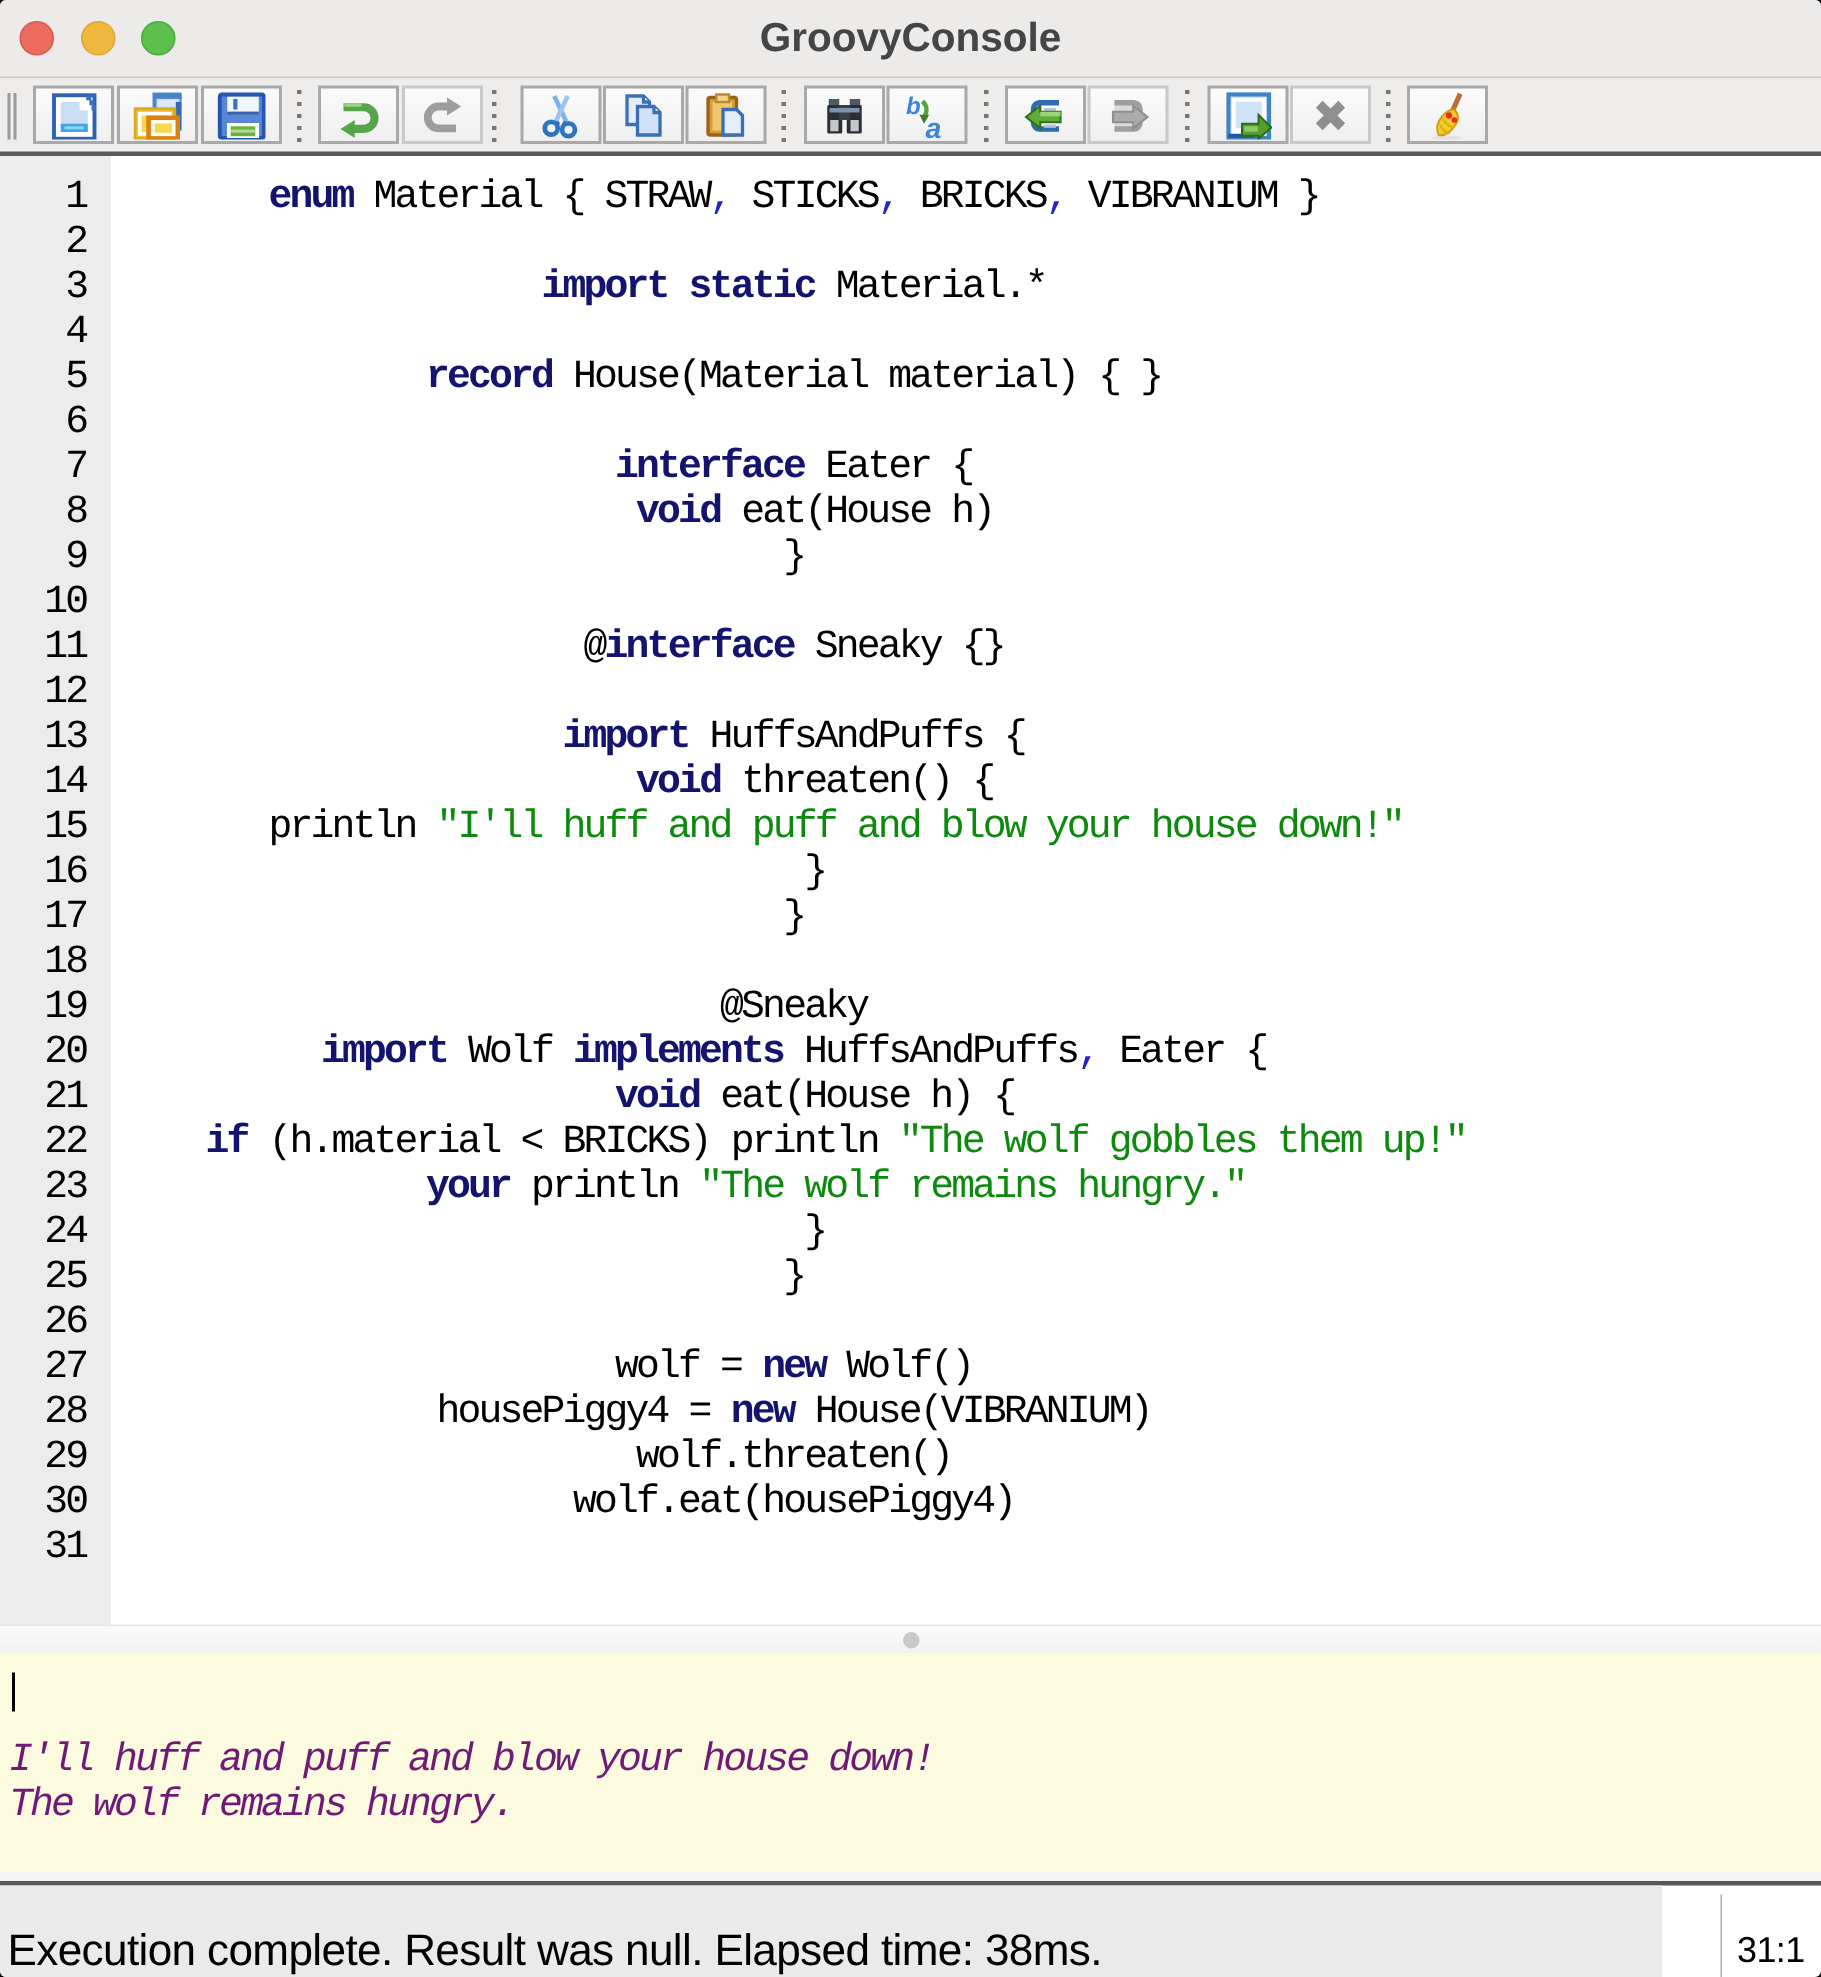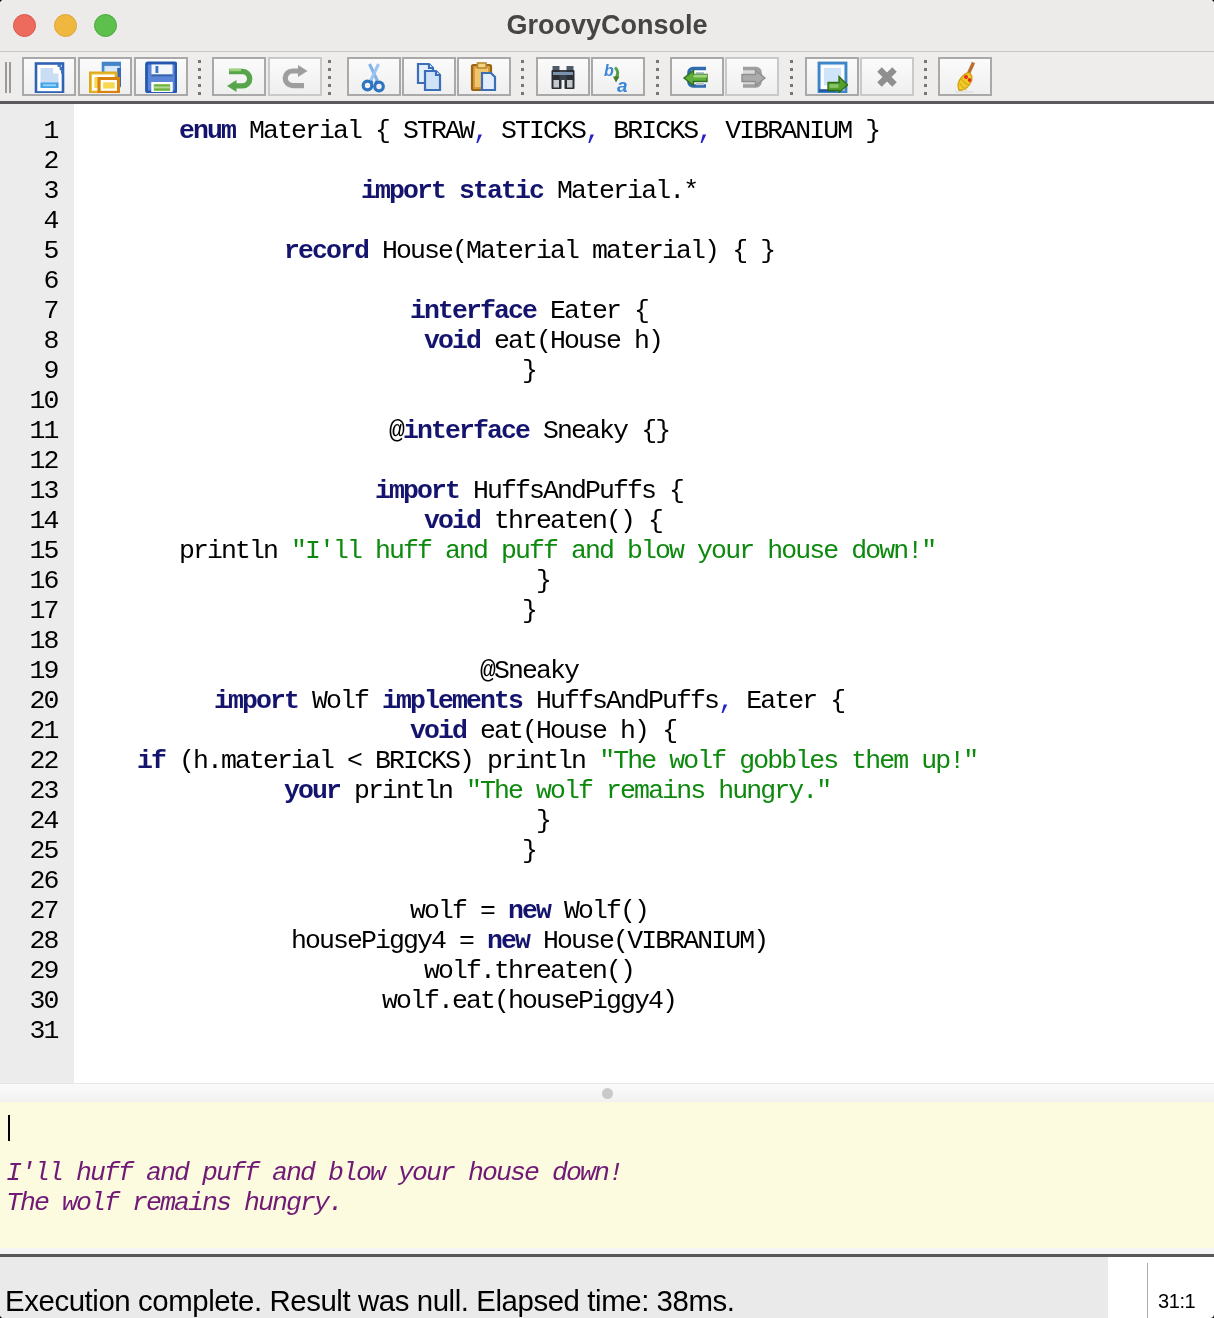--- a/index.html
+++ b/index.html
@@ -31,21 +31,21 @@
 .split{position:absolute;left:0;top:1083px;width:1214px;height:19px;background:linear-gradient(#fbfbfb,#f2f2f2);border-top:1px solid #e6e6e6;box-sizing:border-box;}
 .knob{position:absolute;left:602px;top:4px;width:11px;height:11px;border-radius:50%;background:#c9c9c9;}
 
 .output{position:absolute;left:0;top:1102px;width:1214px;height:146px;background:#fcfbe0;}
 .out{position:absolute;left:6px;top:9.8px;font-style:italic;color:#701a75;margin-top:46px;}
 .caret{position:absolute;left:8px;top:13px;width:2px;height:26px;background:#000;}
 
 .statline{position:absolute;left:0;top:1248px;width:1214px;height:9px;background:#f5f5f5;border-bottom:3px solid #585858;box-sizing:border-box;}
 .status{position:absolute;left:0;top:1257px;width:1108px;height:61px;background:#eaeaea;}
 .stxt{position:absolute;left:5px;top:28px;font-size:29.4px;line-height:32px;letter-spacing:-0.42px;color:#000;}
-.spos{position:absolute;left:1158px;top:28px;font-size:20px;line-height:32px;letter-spacing:-0.42px;color:#000;}
+.spos{position:absolute;left:1158px;top:28px;font-size:24px;line-height:32px;letter-spacing:-0.42px;color:#000;}
 .sdiv{position:absolute;left:1147px;top:6px;width:1px;height:58px;background:#ababab;}
 </style>
 </head>
 <body>
 <div class="win">
   <div class="titlebar">
     <div class="tl red"></div>
       <div class="tl yel"></div>
       <div class="tl grn"></div>
     <div class="title">GroovyConsole</div>

